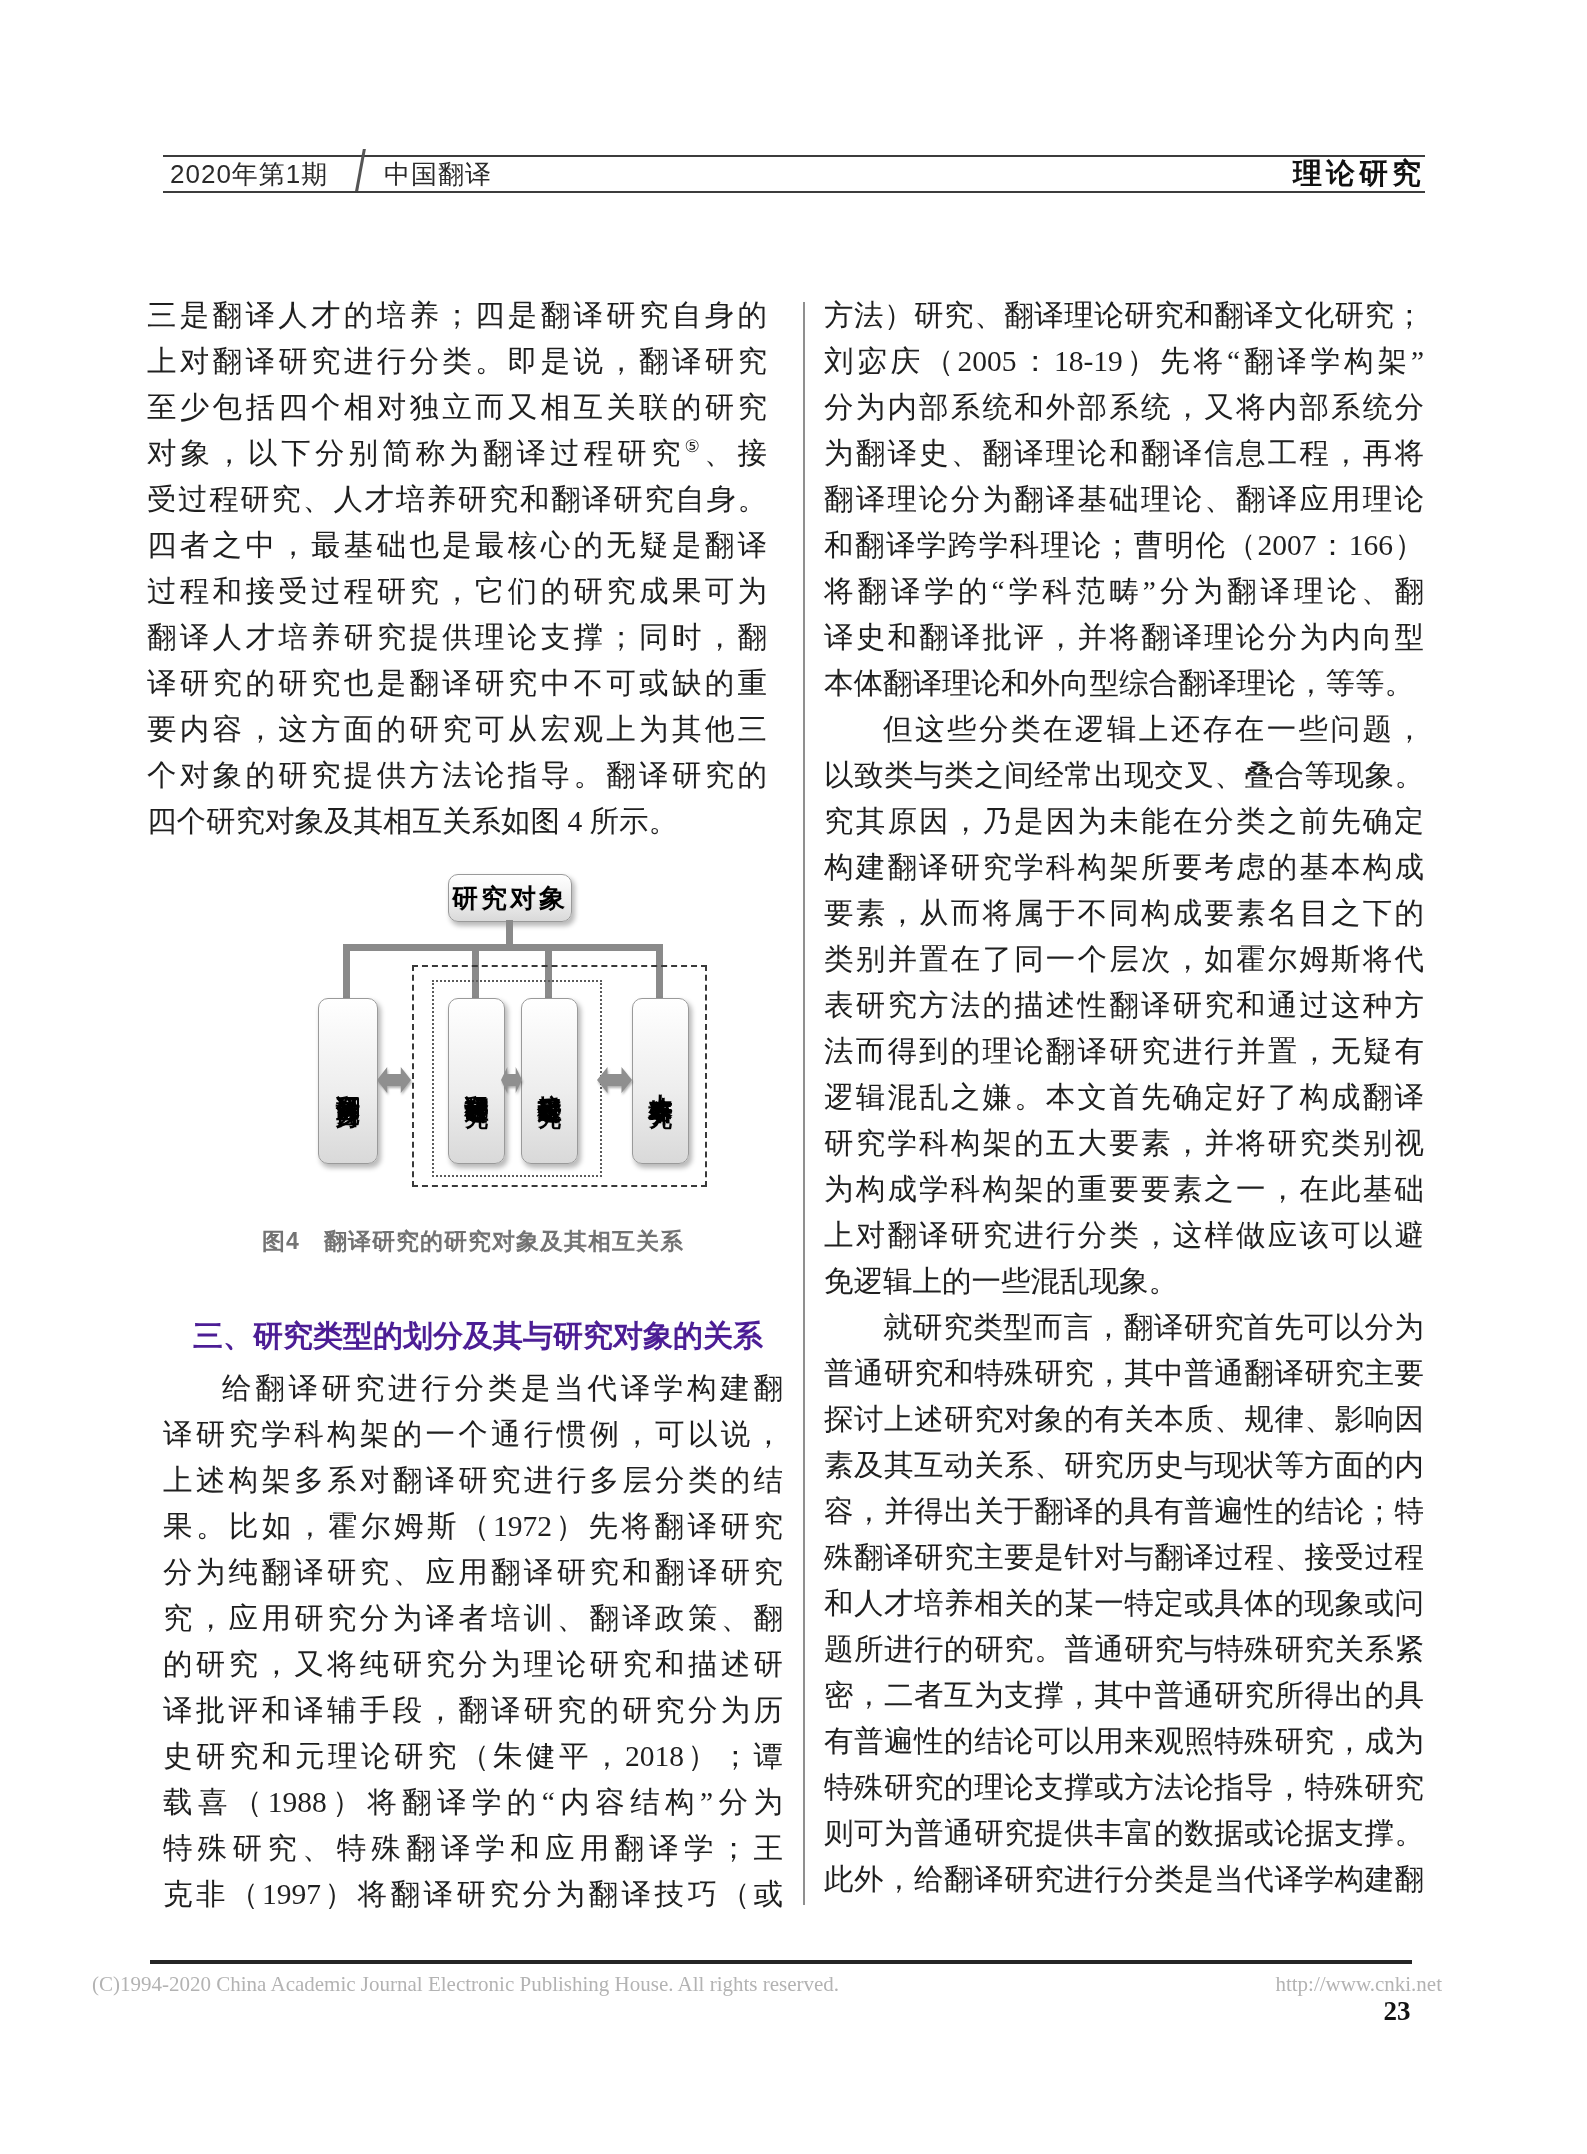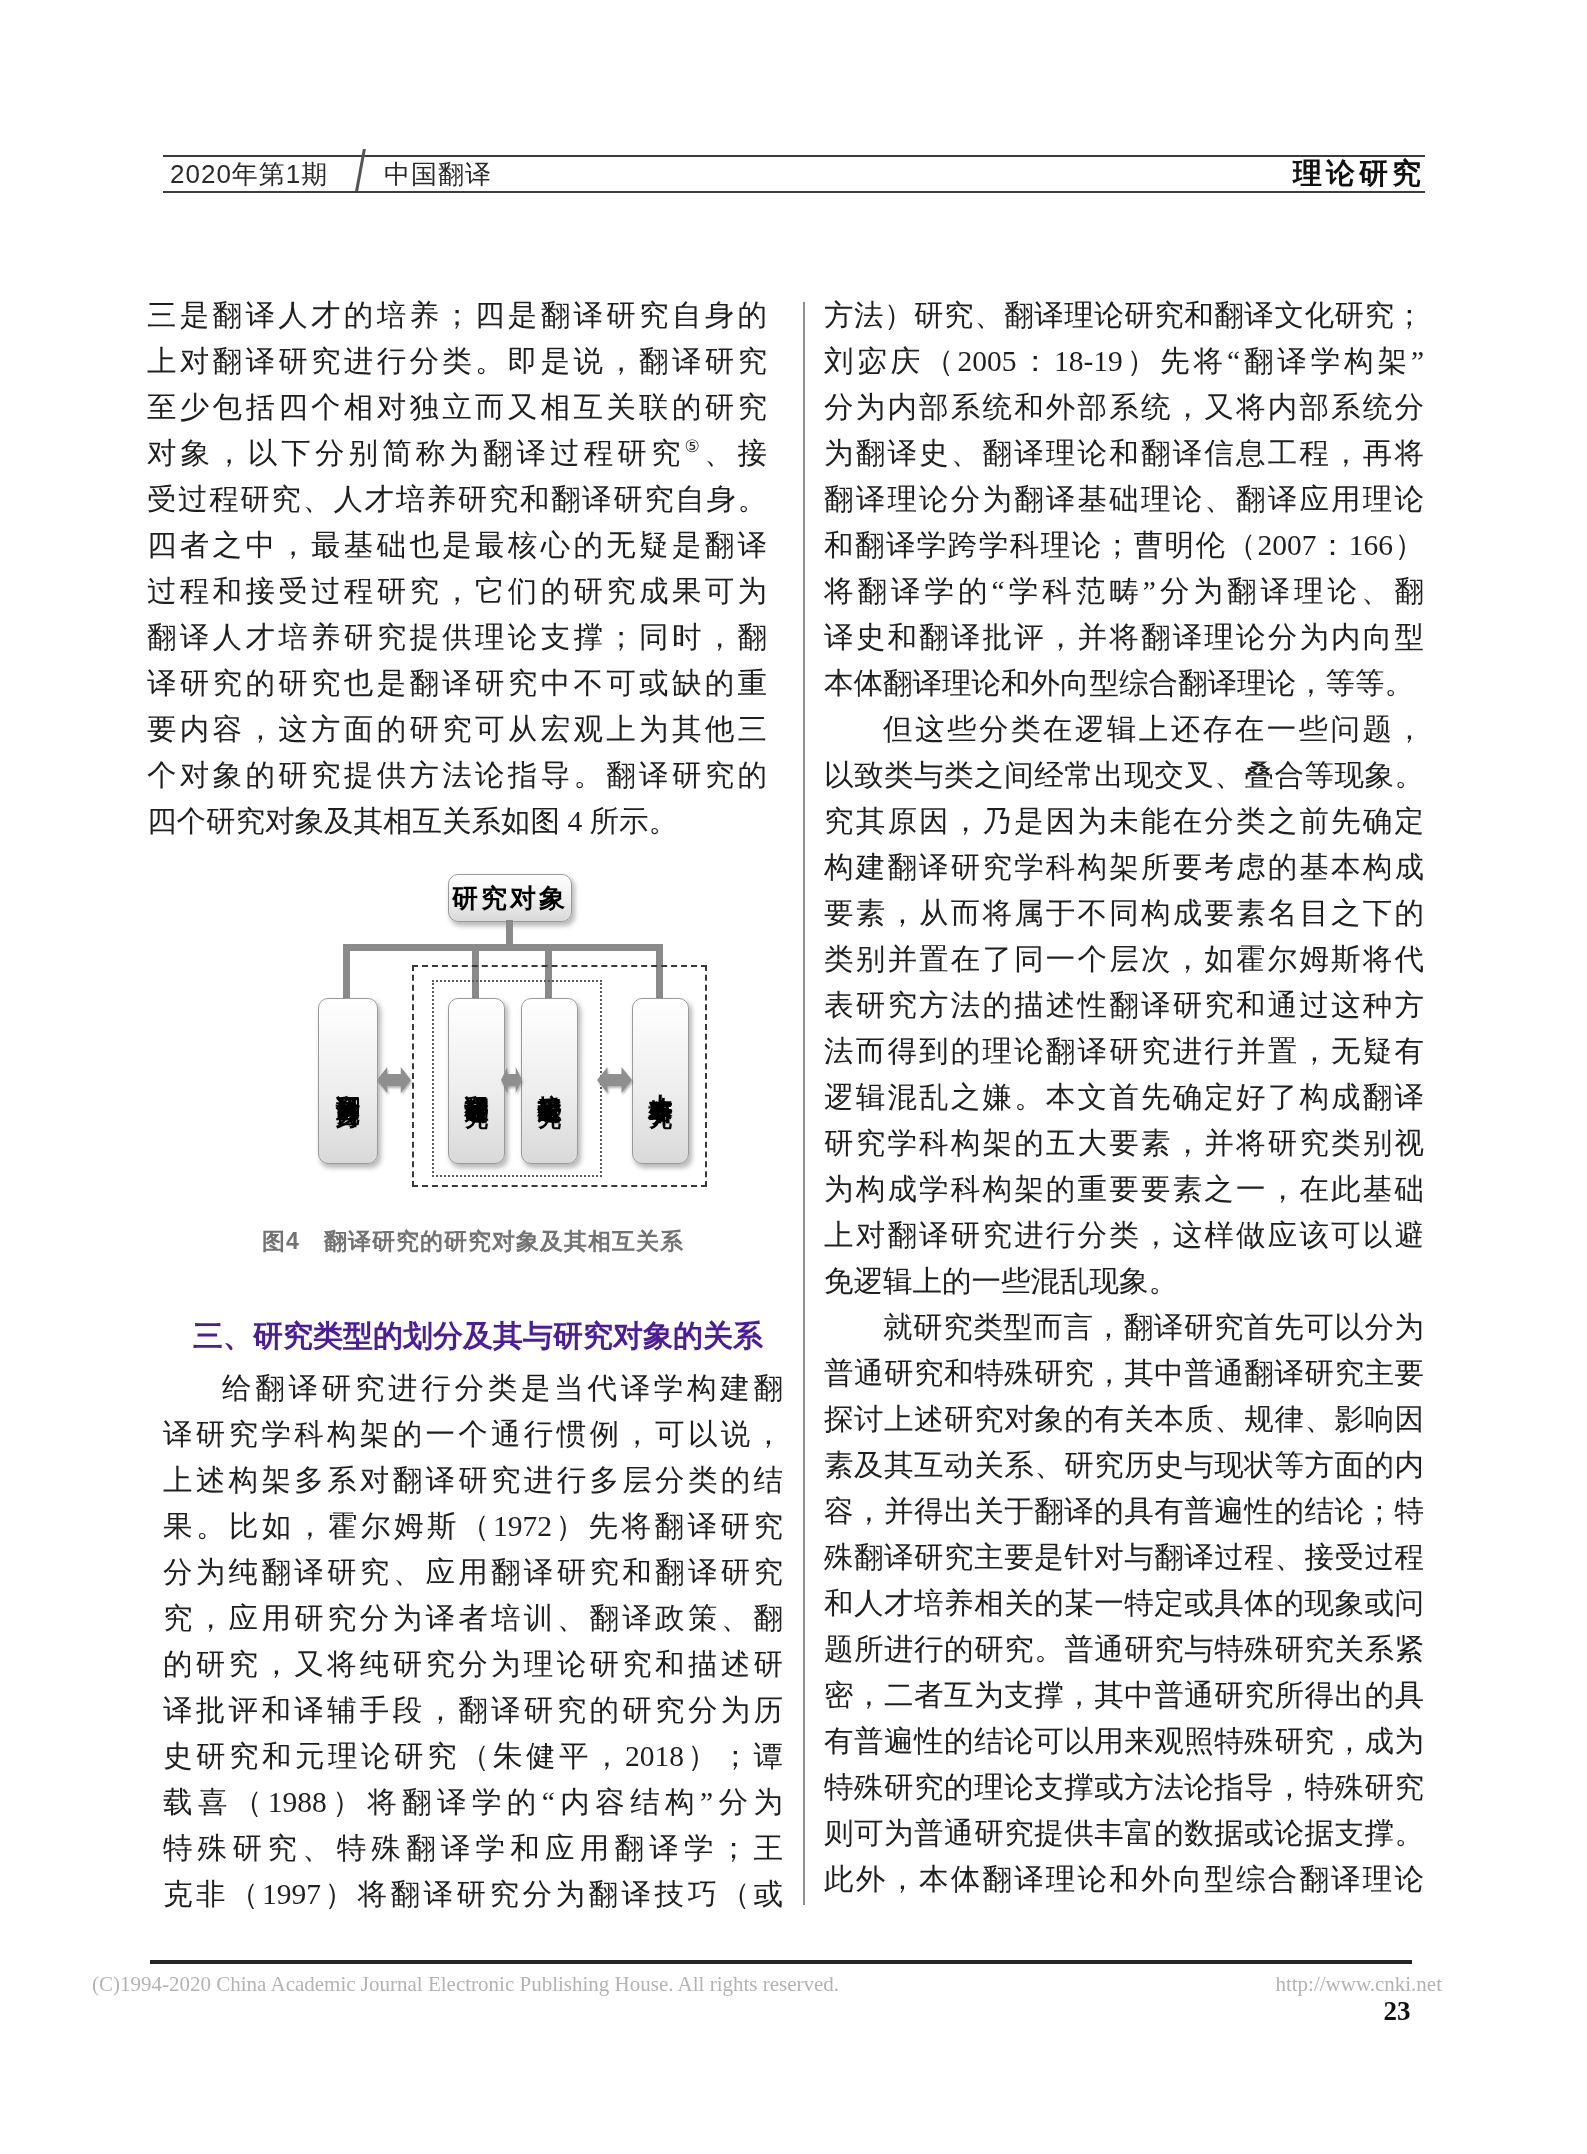--- a/index.html
+++ b/index.html
@@ -228,21 +228,21 @@
         <div class="tline">探讨上述研究对象的有关本质、规律、影响因</div>
         <div class="tline">素及其互动关系、研究历史与现状等方面的内</div>
         <div class="tline">容，并得出关于翻译的具有普遍性的结论；特</div>
         <div class="tline">殊翻译研究主要是针对与翻译过程、接受过程</div>
         <div class="tline">和人才培养相关的某一特定或具体的现象或问</div>
         <div class="tline">题所进行的研究。普通研究与特殊研究关系紧</div>
         <div class="tline">密，二者互为支撑，其中普通研究所得出的具</div>
         <div class="tline">有普遍性的结论可以用来观照特殊研究，成为</div>
         <div class="tline">特殊研究的理论支撑或方法论指导，特殊研究</div>
         <div class="tline">则可为普通研究提供丰富的数据或论据支撑。</div>
-        <div class="tline">此外，本体翻译理论和外向型综合翻译理论</div>
+        <div class="tline">此外，给翻译研究进行分类是当代译学构建翻</div>
       </div>
   </div>
 
   <div class="footer-rule"></div>
   <div class="footer-text">
     <span>(C)1994-2020 China Academic Journal Electronic Publishing House. All rights reserved.</span>
     <span>http://www.cnki.net</span>
   </div>
   <div class="page-num">23</div>
 

